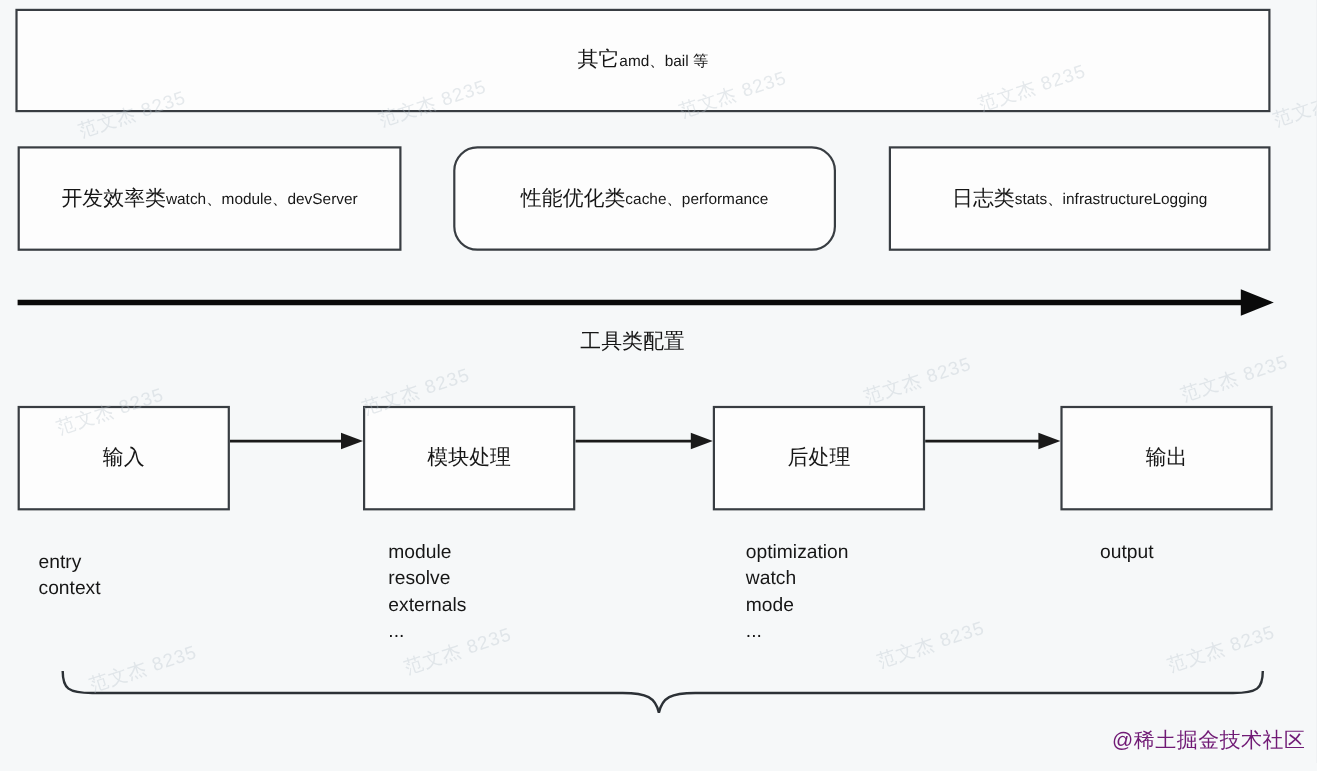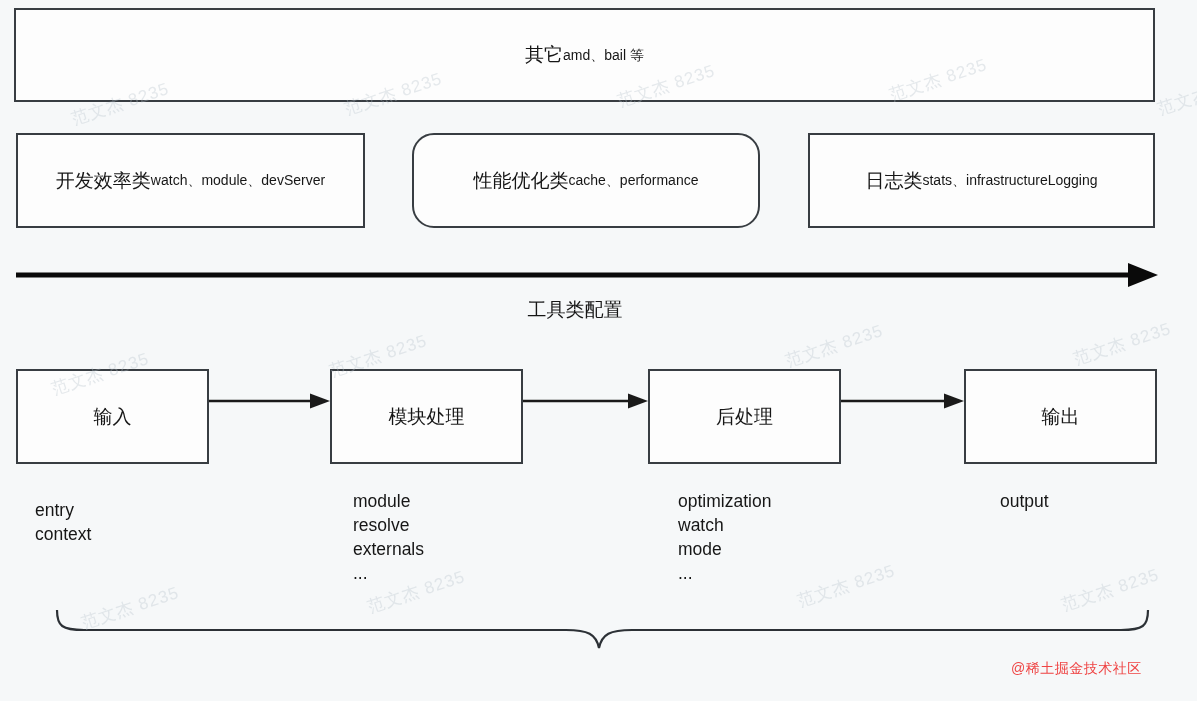--- a/index.html
+++ b/index.html
@@ -41,22 +41,22 @@
   .opts-1{left:353px;top:489px;}
   .opts-2{left:678px;top:489px;}
   .opts-3{left:1000px;top:489px;}
   .wm{
     position:absolute;font-size:17px;letter-spacing:1px;white-space:nowrap;
     color:rgba(182,193,201,0.34);
     transform:rotate(-18deg);transform-origin:left center;
     z-index:6;pointer-events:none;
   }
   .credit{
-    position:absolute;left:1011px;top:660px;font-size:14px;
-    color:#ef4444;z-index:6;letter-spacing:0.5px;
+    position:absolute;left:1011px;top:660px;font-size:19px;
+    color:#701a75;z-index:6;letter-spacing:0.5px;
   }
 </style>
 </head>
 <body>
 
 <div class="canvas">
 
   <div class="box top-box">
     <div class="box-title">其它</div>
     <div class="box-sub">amd、bail 等</div>

